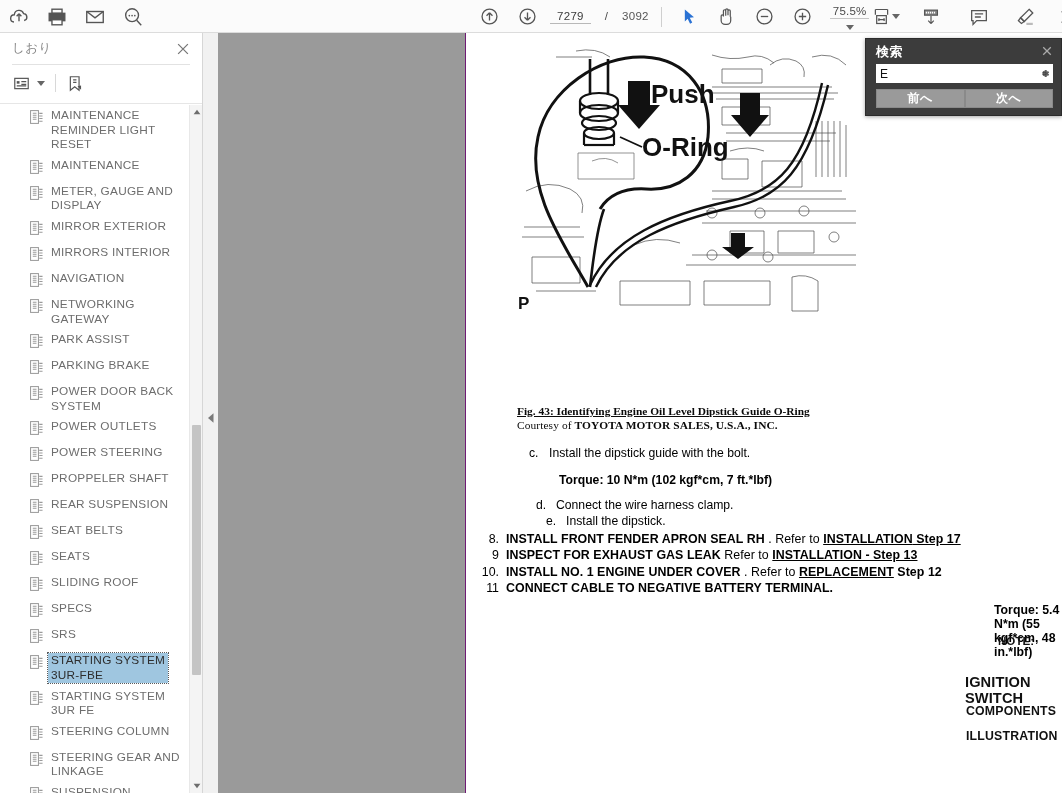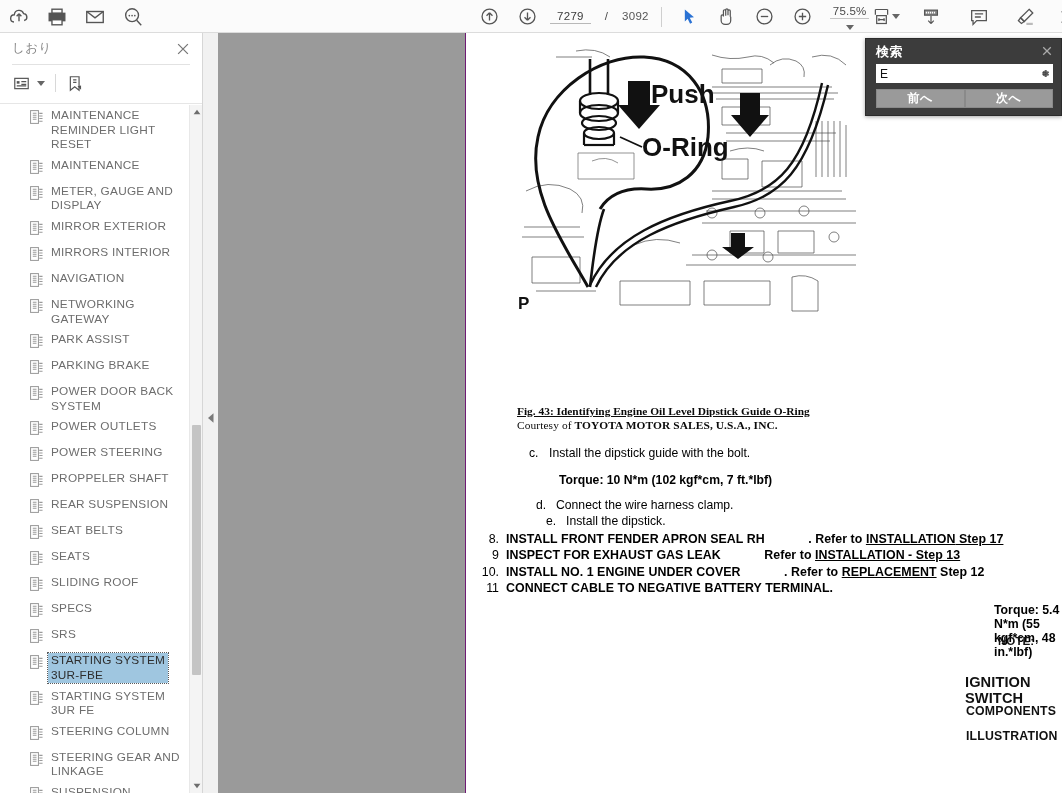--- a/index.html
+++ b/index.html
@@ -156,21 +156,21 @@
     position: absolute; left: 93px; top: 440px;
     font-size: 12.2px; font-weight: bold;
   }
   .numlist {
     position: absolute; left: 0px; top: 498px; width: 560px;
     font-size: 12.4px; line-height: 16.3px;
   }
   .nrow { display: flex; align-items: baseline; }
   .nrow .num { width: 40px; text-align: right; padding-right: 7px; flex: 0 0 40px; }
   .nrow .txt { font-weight: bold; letter-spacing: .05px; }
-  .nrow .txt .lt { font-weight: bold; padding-left: 40px; }
+  .nrow .txt .lt { font-weight: normal; }
   .nrow .txt .ul { text-decoration: underline; }
   .torque2 {
     position: absolute; left: 528px; top: 570px;
     font-size: 12.3px; font-weight: bold;
   }
   .notewrap {
     position: absolute; left: 532px; top: 601px; width: 520px;
     font-family: "Liberation Sans", sans-serif;
   }
   .notewrap .nlbl {

